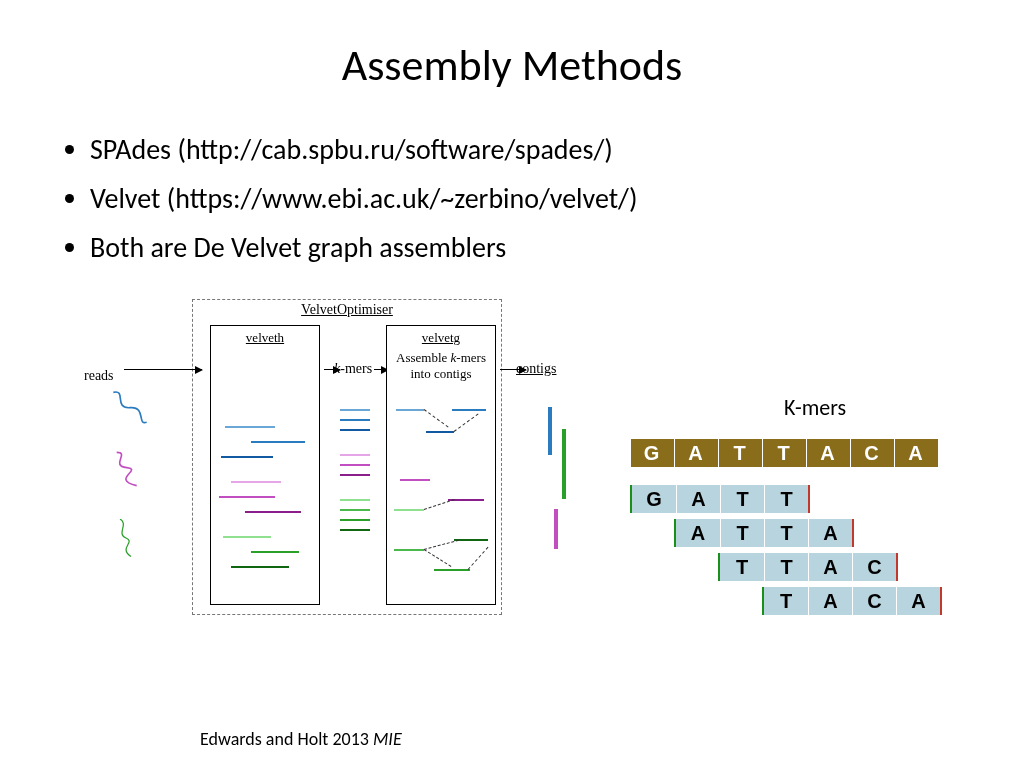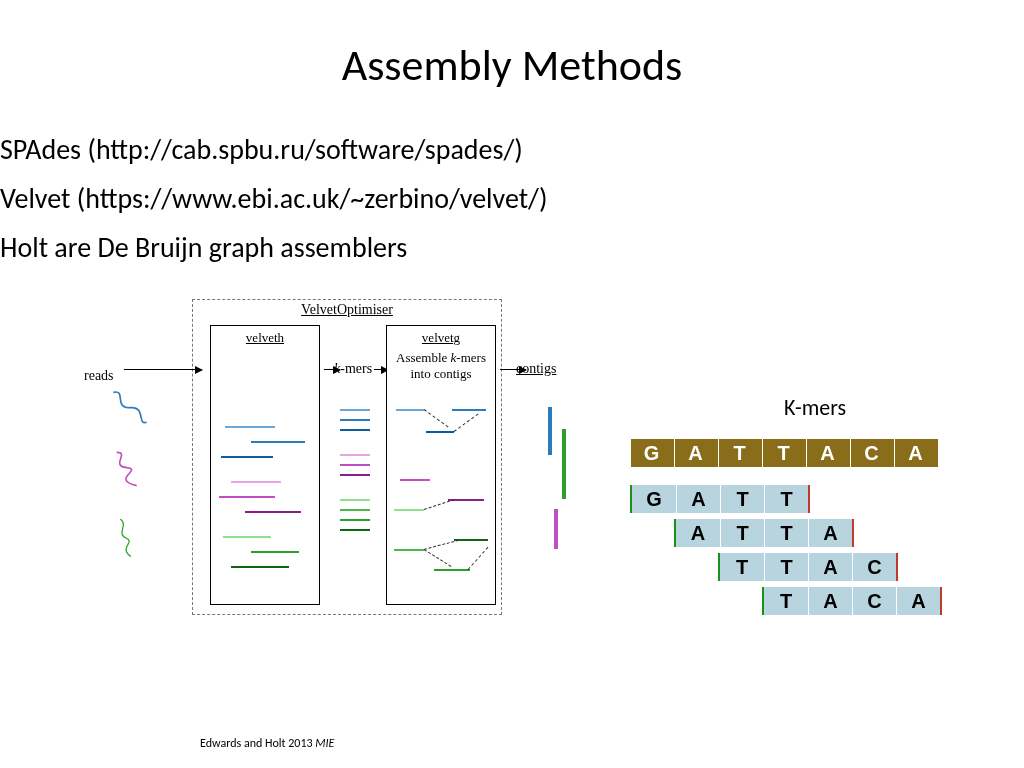--- a/index.html
+++ b/index.html
@@ -13,20 +13,21 @@
     overflow: hidden;
   }
   .title {
     text-align: center;
     font-size: 44px;
     font-weight: 400;
     padding-top: 38px;
     padding-bottom: 40px;
   }
   .bullets {
+    padding-left: 90px;
     padding-right: 40px;
   }
   .bullets li {
     font-size: 28px;
     list-style: disc;
     margin-bottom: 14px;
     line-height: 1.25;
   }
   .content-row {
     display: flex;
@@ -165,39 +166,39 @@
   }
   .kmer-cell:first-child { border-left: none; }
   .rail {
     position: absolute;
     width: 2px;
   }
   .citation {
     position: absolute;
     left: 200px;
     bottom: 18px;
-    font-size: 12px;
+    font-size: 18px;
     font-family: Calibri, Arial, sans-serif;
   }
   .citation .work { font-style: italic; }
 
   
   .assembly-area { position: absolute; left: 350px; top: 110px; width: 104px; height: 190px; }
   .assem-seg { position: absolute; height: 0; border-top: 2px solid; }
   .dash { position: absolute; border-top: 1.5px dashed #333; height: 0; transform-origin: left center; }
 </style>
 </head>
 <body>
 
 <h1 class="title">Assembly Methods</h1>
 
 <ul class="bullets">
   <li>SPAdes (http://cab.spbu.ru/software/spades/)</li>
   <li>Velvet (https://www.ebi.ac.uk/~zerbino/velvet/)</li>
-  <li>Holt are De Bruijn graph assemblers</li>
+  <li>Both are De Velvet graph assemblers</li>
 </ul>
 
 <div class="content-row">
 
   <div class="velvet-diagram">
     <div class="optimiser-box">
       <div class="optimiser-label">VelvetOptimiser</div>
     </div>
 
     <div class="flow-label reads-label">reads</div>

